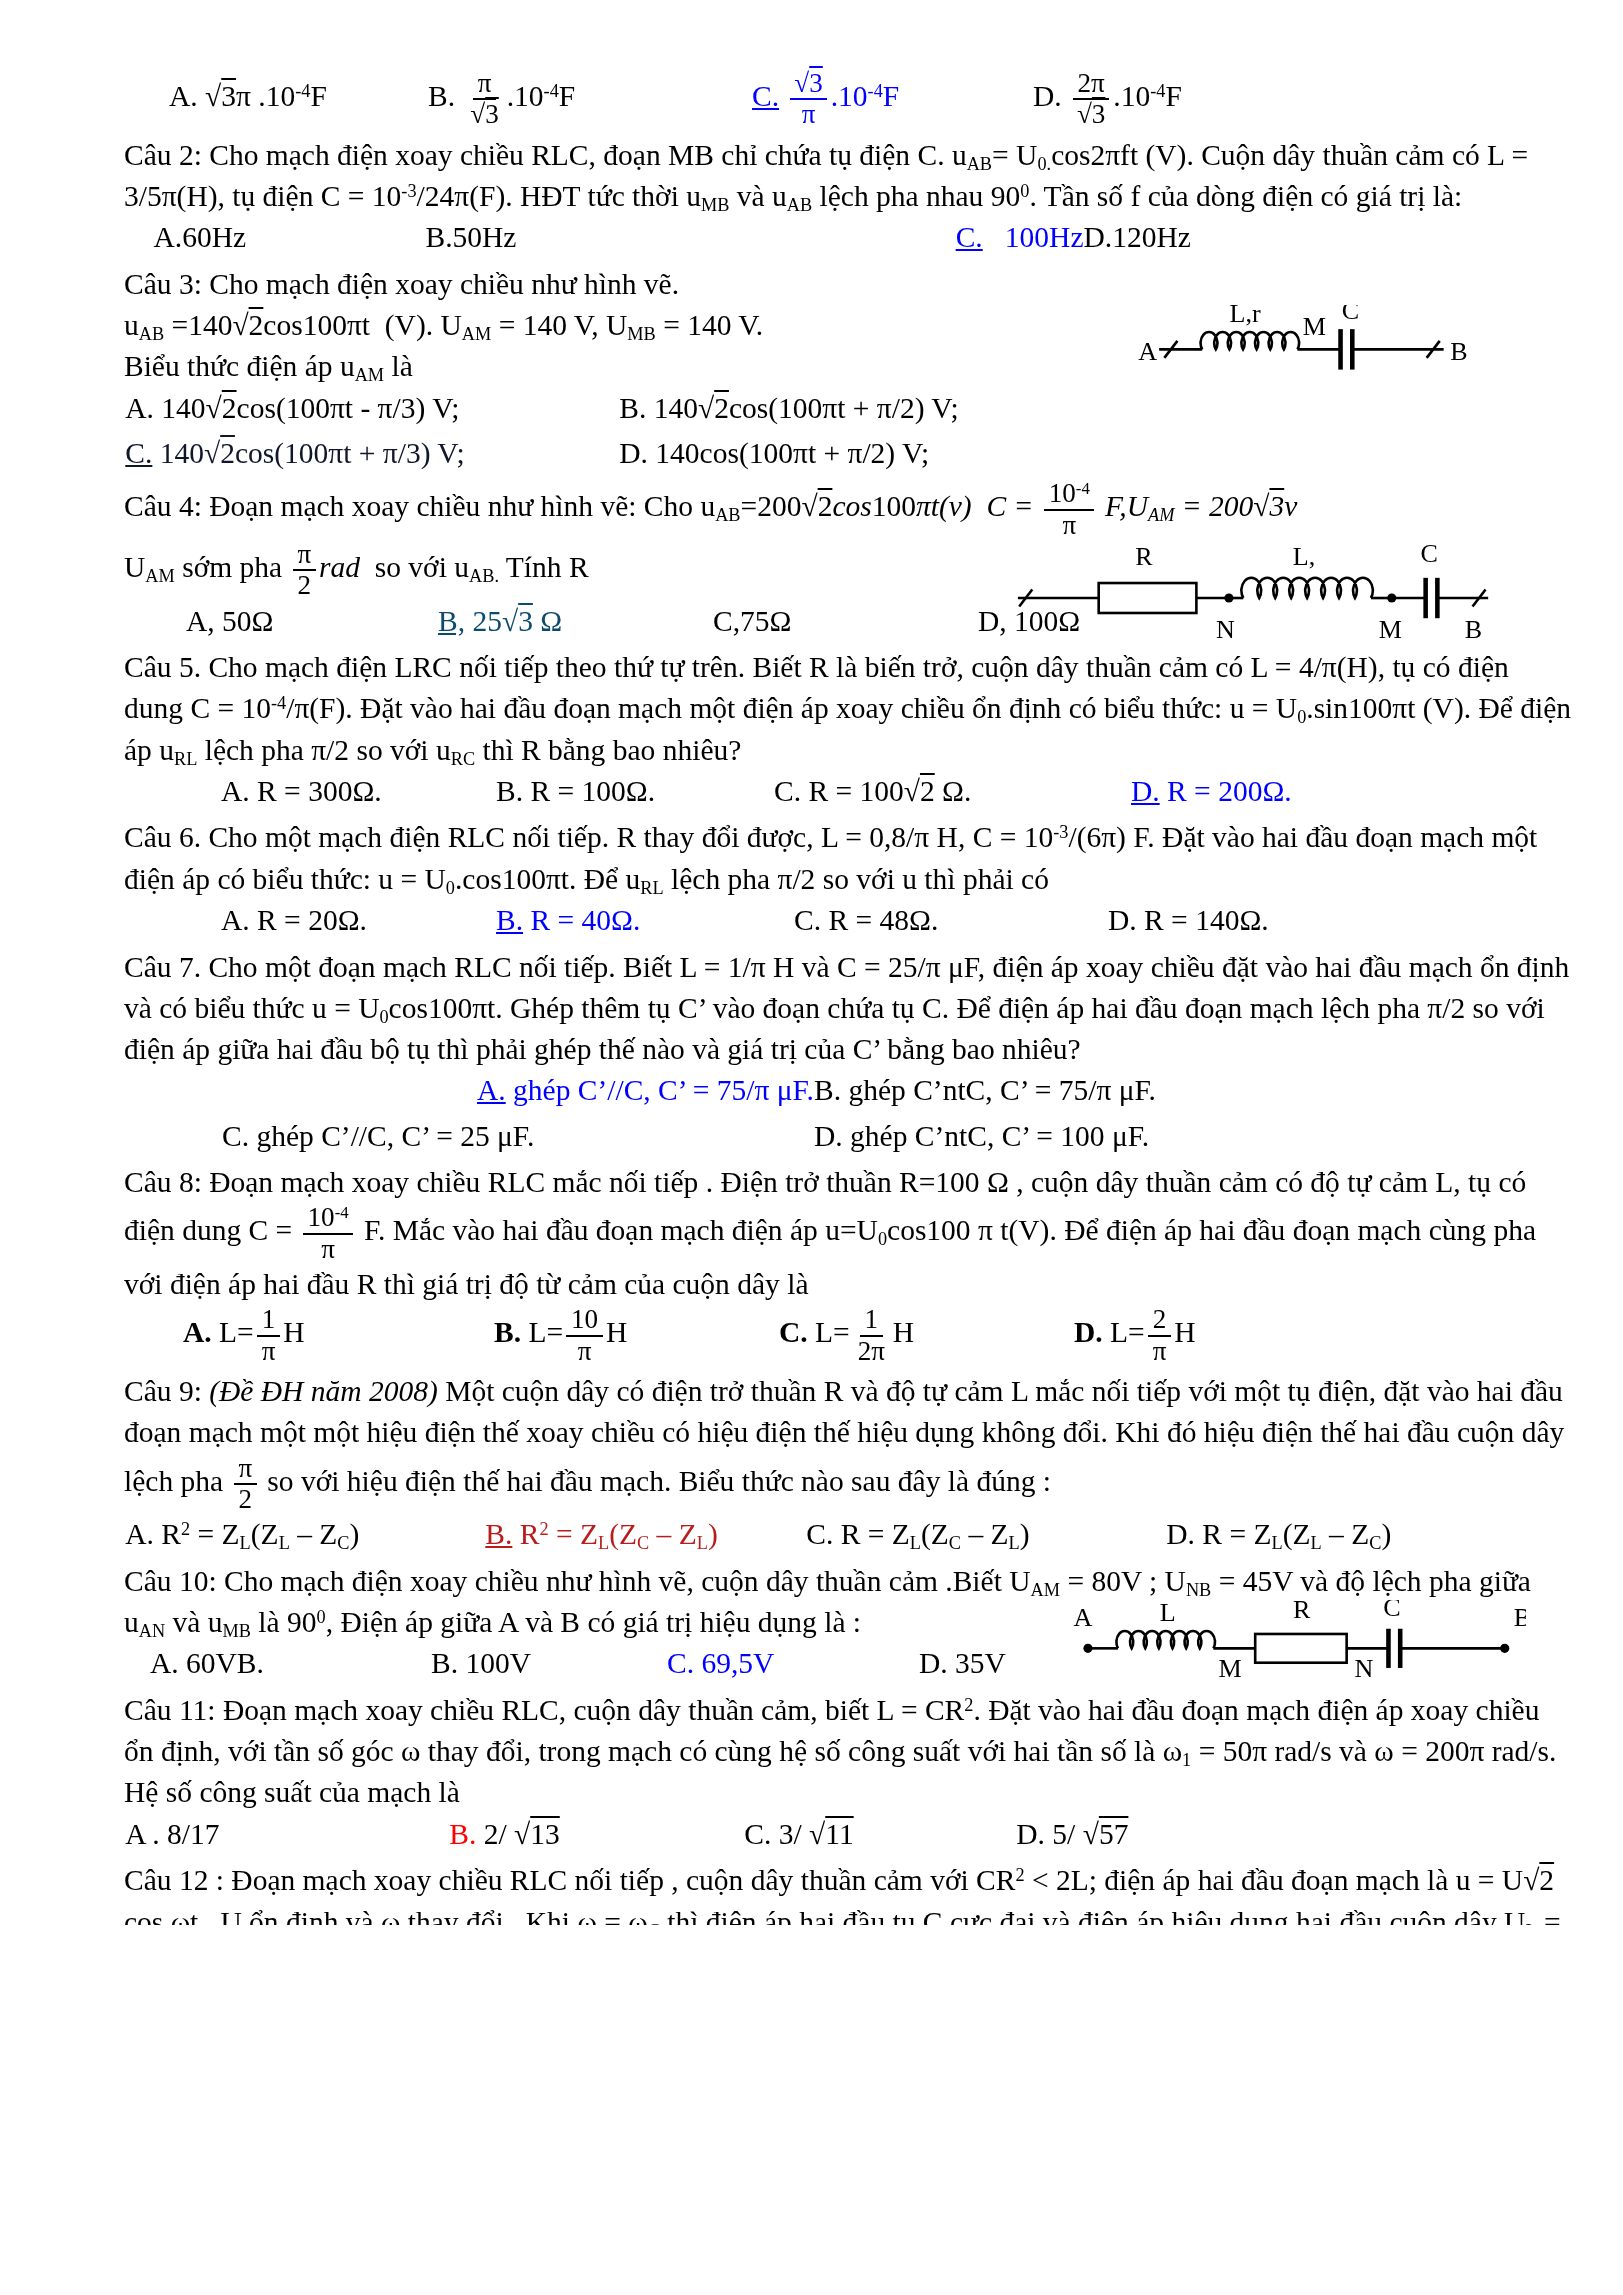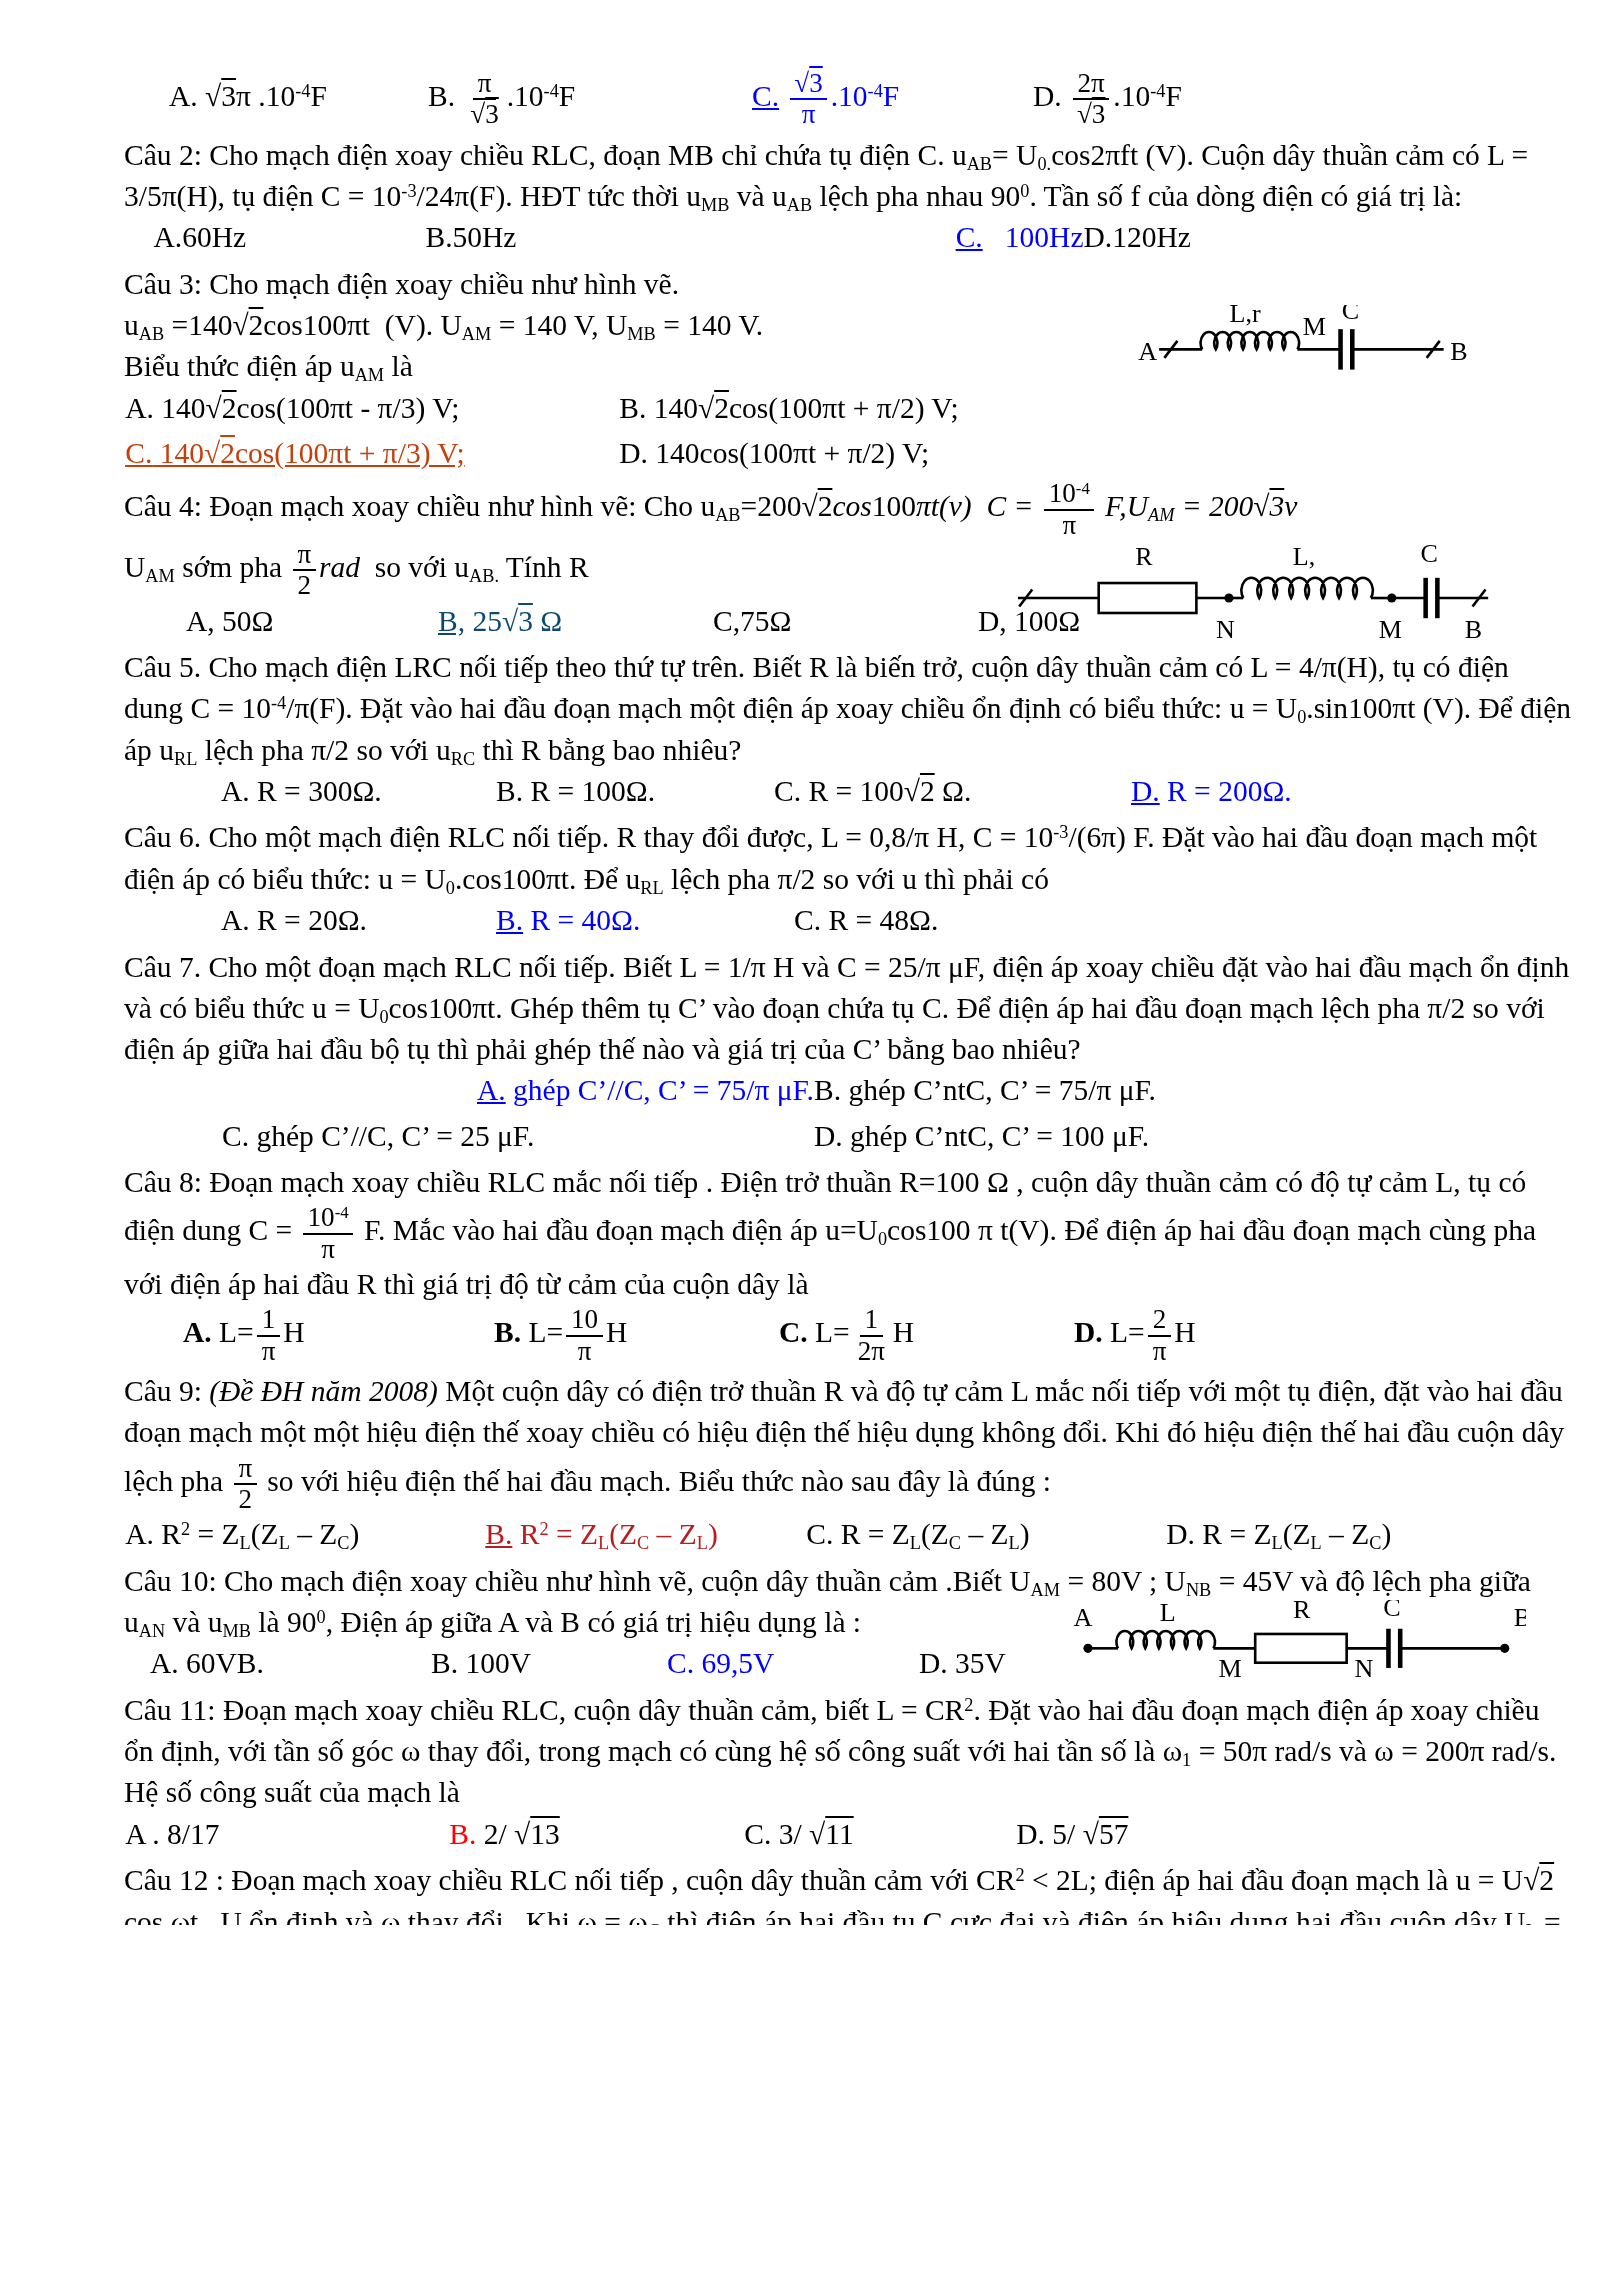--- a/index.html
+++ b/index.html
@@ -87,21 +87,21 @@
             <line data-name="capacitor-plate" x1="316" y1="37" x2="316" y2="99" class="plate"></line>
             <line data-name="capacitor-plate" x1="334" y1="37" x2="334" y2="99" class="plate"></line>
             <text data-name="figure-label" x="318" y="22">C</text>
             <line data-name="wire" x1="334" y1="68" x2="474" y2="68"></line>
             <line data-name="wire-end-mark" x1="448" y1="81" x2="468" y2="55"></line>
             <text data-name="figure-label" x="484" y="84">B</text>
           </svg></div>
         <div class="options" data-name="options-cau3">
           <span class="option" data-name="option-cau3-a"><span class="opt-key" data-name="option-key">A.</span><span class="opt-text" data-name="option-text"> 140√<span class="ov">2</span>cos(100πt - π/3) V;</span></span>
           <span class="option" data-name="option-cau3-b"><span class="opt-key" data-name="option-key">B.</span><span class="opt-text" data-name="option-text"> 140√<span class="ov">2</span>cos(100πt + π/2) V;</span></span>
-          <span class="option" data-name="option-cau3-c" style="color: #c2410c; text-decoration: underline;"><span class="opt-key u" data-name="option-key">C.</span><span class="opt-text" data-name="option-text"> 140√<span class="ov">2</span>cos(100πt + π/3) V;</span></span>
+          <span class="option" data-name="option-cau3-c" style="color: #0f172a;"><span class="opt-key u" data-name="option-key">C.</span><span class="opt-text" data-name="option-text"> 140√<span class="ov">2</span>cos(100πt + π/3) V;</span></span>
           <span class="option" data-name="option-cau3-d"><span class="opt-key" data-name="option-key">D.</span><span class="opt-text" data-name="option-text"> 140cos(100πt + π/2) V;</span></span>
         </div>
       </div>
       <div class="question" data-name="question-cau4">
         <div class="q-body" data-name="question-body"><span class="q-label" data-name="question-label">Câu 4:</span> <span class="q-text" data-name="question-text">Đoạn mạch xoay chiều như hình vẽ: Cho u<sub>AB</sub>=200√<span class="ov">2</span><i>cos</i>100<i>πt(v)</i>&nbsp;&nbsp;<i>C =</i> <span class="fr">
               <span class="ft">10<sup>-4</sup></span>
               <span class="fb">π</span>
             </span><i> F,U<sub>AM</sub> = 200√<span class="ov">3</span>v</i><br>U<sub>AM</sub> sớm pha <span class="fr">
               <span class="ft">π</span>
               <span class="fb">2</span>
@@ -143,20 +143,21 @@
           <span class="option" data-name="option-cau5-c"><span class="opt-key" data-name="option-key">C.</span><span class="opt-text" data-name="option-text"> R = 100√<span class="ov">2</span> Ω.</span></span>
           <span class="option" data-name="option-cau5-d" style="color: rgb(0, 0, 255);"><span class="opt-key u" data-name="option-key">D.</span><span class="opt-text" data-name="option-text"> R = 200Ω.</span></span>
         </div>
       </div>
       <div class="question" data-name="question-cau6">
         <div class="q-body" data-name="question-body"><span class="q-label" data-name="question-label">Câu 6.</span> <span class="q-text" data-name="question-text">Cho một mạch điện RLC nối tiếp. R thay đổi được, L = 0,8/π H, C = 10<sup>-3</sup>/(6π) F. Đặt vào hai đầu đoạn mạch một điện áp  có biểu thức: u = U<sub>0</sub>.cos100πt. Để u<sub>RL</sub> lệch pha π/2 so với u thì phải có</span></div>
         <div class="options" data-name="options-cau6">
           <span class="option" data-name="option-cau6-a"><span class="opt-key" data-name="option-key">A.</span><span class="opt-text" data-name="option-text"> R = 20Ω.</span></span>
           <span class="option" data-name="option-cau6-b" style="color: rgb(0, 0, 255);"><span class="opt-key u" data-name="option-key">B.</span><span class="opt-text" data-name="option-text"> R = 40Ω.</span></span>
           <span class="option" data-name="option-cau6-c"><span class="opt-key" data-name="option-key">C.</span><span class="opt-text" data-name="option-text"> R = 48Ω.</span></span>
+          <span class="option" data-name="option-cau6-d"><span class="opt-key" data-name="option-key">D.</span><span class="opt-text" data-name="option-text"> R = 140Ω.</span></span>
         </div>
       </div>
       <div class="question" data-name="question-cau7">
         <div class="q-body" data-name="question-body"><span class="q-label" data-name="question-label">Câu 7.</span> <span class="q-text" data-name="question-text">Cho một đoạn mạch RLC nối tiếp. Biết L = 1/π H và C = 25/π μF, điện áp xoay chiều đặt vào hai đầu mạch ổn định và có biểu thức u = U<sub>0</sub>cos100πt. Ghép thêm tụ C’ vào đoạn chứa tụ C. Để điện áp hai đầu đoạn mạch lệch pha π/2 so với điện áp giữa hai đầu bộ tụ thì phải ghép thế nào và giá trị của C’ bằng bao nhiêu?</span></div>
         <div class="options" data-name="options-cau7">
           <span class="option" data-name="option-cau7-a" style="color: rgb(0, 0, 255); text-align: right;"><span class="opt-key u" data-name="option-key">A.</span><span class="opt-text" data-name="option-text"> ghép C’//C, C’ = 75/π μF.</span></span>
           <span class="option" data-name="option-cau7-b"><span class="opt-key" data-name="option-key">B.</span><span class="opt-text" data-name="option-text"> ghép C’ntC, C’ = 75/π μF.</span></span>
           <span class="option" data-name="option-cau7-c"><span class="opt-key" data-name="option-key">C.</span><span class="opt-text" data-name="option-text"> ghép C’//C, C’ = 25 μF.</span></span>
           <span class="option" data-name="option-cau7-d"><span class="opt-key" data-name="option-key">D.</span><span class="opt-text" data-name="option-text"> ghép C’ntC, C’ = 100 μF.</span></span>
         </div>

